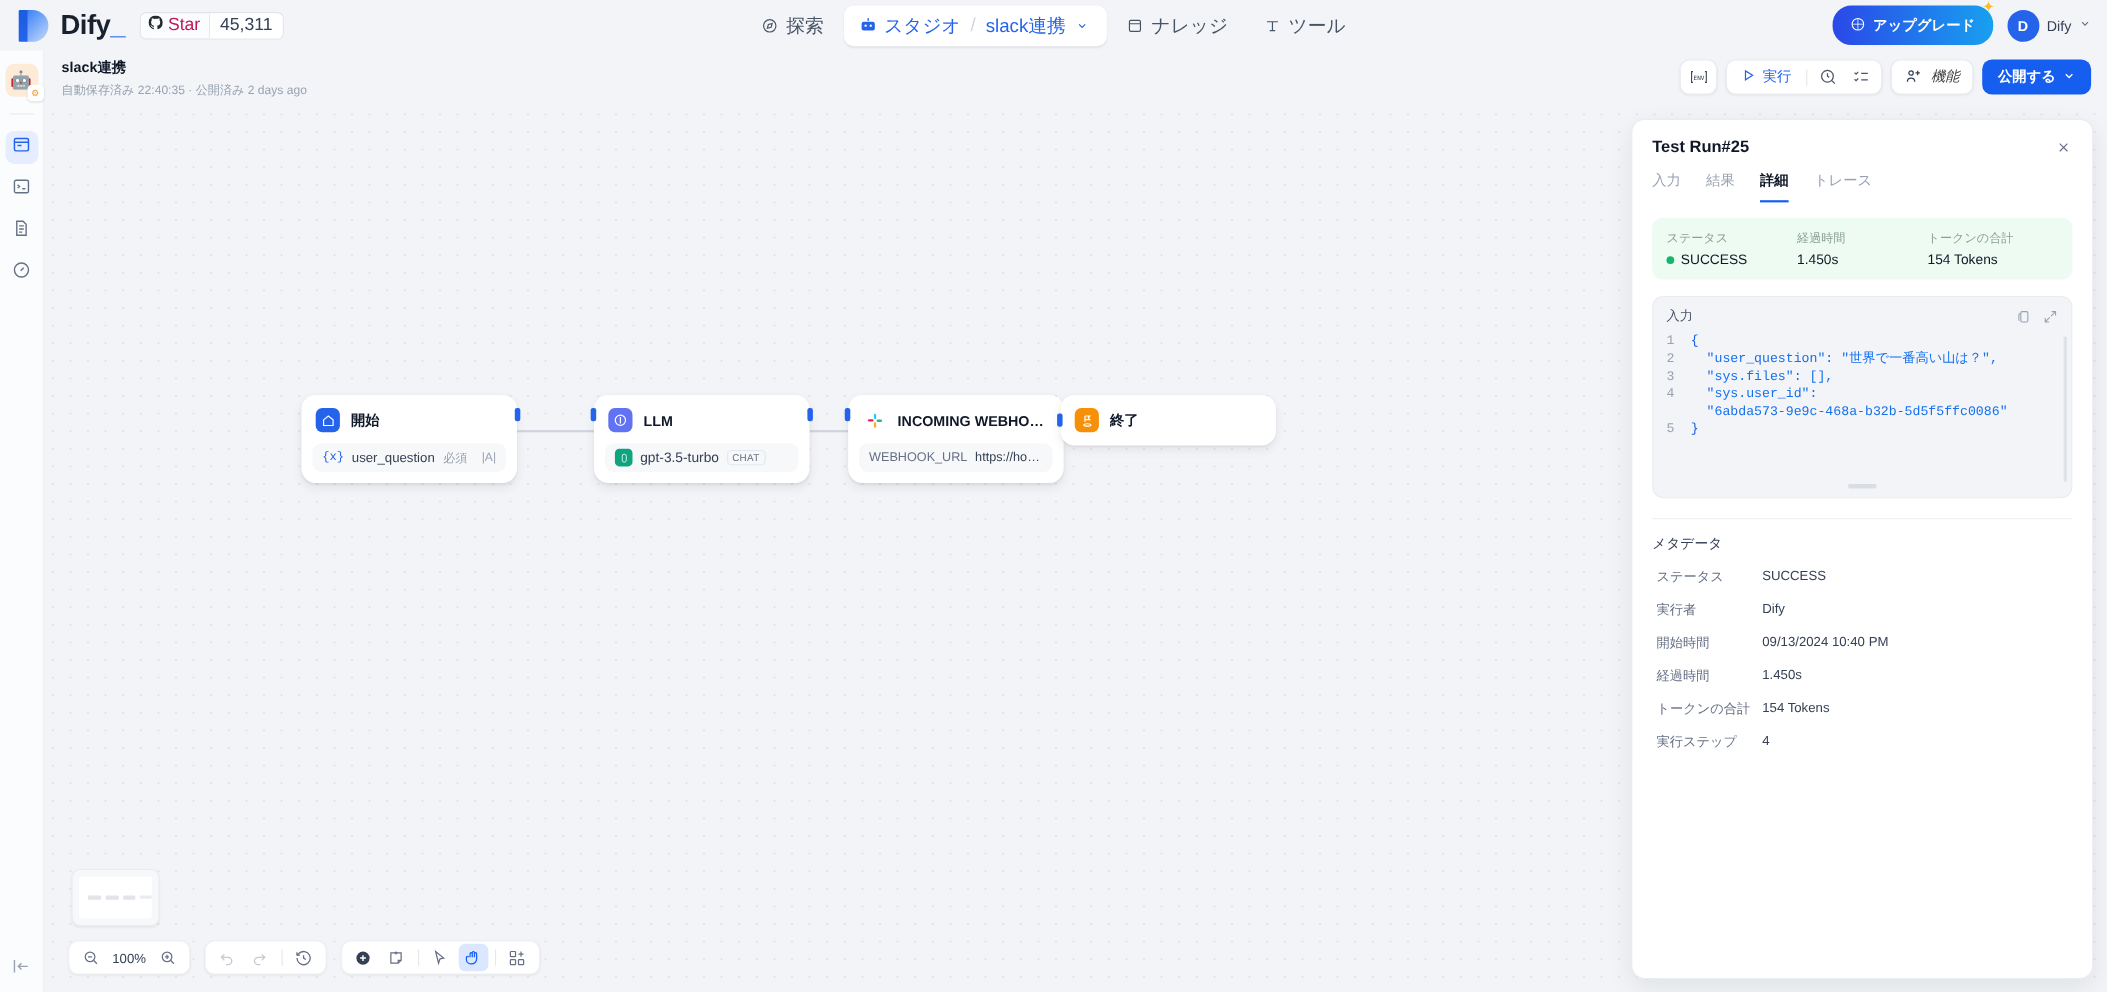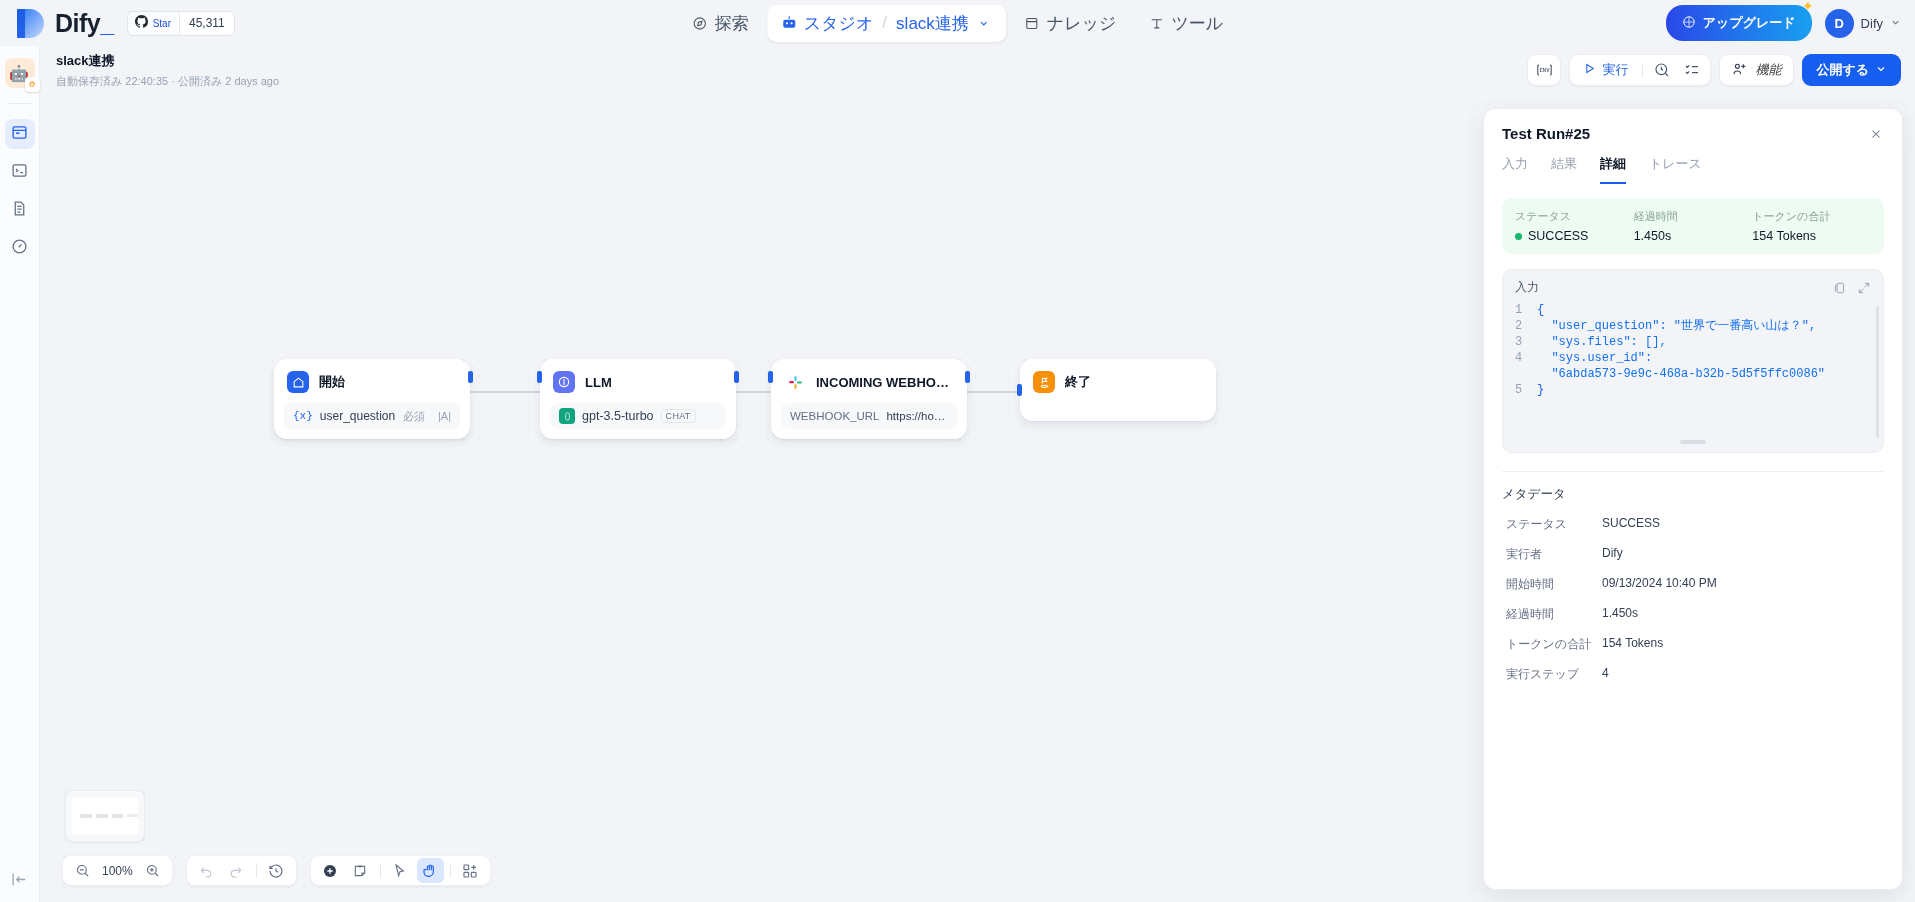--- a/index.html
+++ b/index.html
@@ -25,22 +25,22 @@
   .logo-mark .blob { position: absolute; left: 8px; top: 0; width: 19px; height: 29px;
      background: linear-gradient(135deg,#3b82f6,#c7dafc); border-radius: 0 15px 15px 0; }
   .logo-text { font-size: 25px; font-weight: 700; letter-spacing: -0.5px; color: #18222f;
      position: relative; }
   .logo-text .underscore { color: #2563eb; }
   .star-pill {
     margin-left: 13px; height: 25px; display: flex; align-items: center;
     border: 1px solid #e0e4ea; border-radius: 6px; overflow: hidden; background: #fbfcfd;
   }
   .star-pill .left { display: flex; align-items: center; gap: 5px; padding: 0 8px 0 7px; height: 100%; }
-  .star-pill .label { font-size: 10px; color: #1d4ed8; }
-  .star-pill .count { font-size: 12px; color: #344054; padding: 0 9px; height: 100%;
+  .star-pill .label { font-size: 16px; color: #be185d; }
+  .star-pill .count { font-size: 16px; color: #344054; padding: 0 9px; height: 100%;
      display: flex; align-items: center; background: #fff; border-left: 1px solid #e6e9ee; }
 
   .nav-center {
     position: absolute; left: 50%; transform: translateX(-50%);
     display: flex; align-items: center; gap: 4px;
   }
   .nav-item { display: flex; align-items: center; gap: 7px; padding: 7px 14px; border-radius: 9px;
      font-size: 17px; color: #475467; cursor: pointer; white-space: nowrap; }
   .nav-item.active { background: #fff; box-shadow: 0 1px 2px rgba(16,24,40,.08); color: #2563eb; justify-content: space-between; }
   .nav-item.active .crumb-sep { color: #d0d5dd; margin: 0 2px; }
@@ -457,21 +457,21 @@
         <div class="node-title">INCOMING WEBHOOK TO S...</div>
       </div>
       <div class="node-body">
         <span class="kv-key">WEBHOOK_URL</span>
         <span class="kv-val">https://hooks.slack....</span>
       </div>
       <div class="port left"></div>
       <div class="port right"></div>
     </div>
 
-    <div class="node" style="left:980px; top:263px; width:196px; padding-bottom:28px;">
+    <div class="node" style="left:924px; top:263px; width:196px; padding-bottom:12px;">
       <div class="node-head">
         <div class="node-icon" style="background:#f79009;">
           <svg width="13" height="13" viewBox="0 0 24 24" fill="none" stroke="#fff" stroke-width="2">
               <path d="M8 4v10M8 4h8l-2.5 3L16 10H8"></path>
               <ellipse cx="12" cy="19" rx="6" ry="2"></ellipse>
             </svg>
         </div>
         <div class="node-title">終了</div>
       </div>
       <div class="port left" style="margin-top:-6px;"></div>

